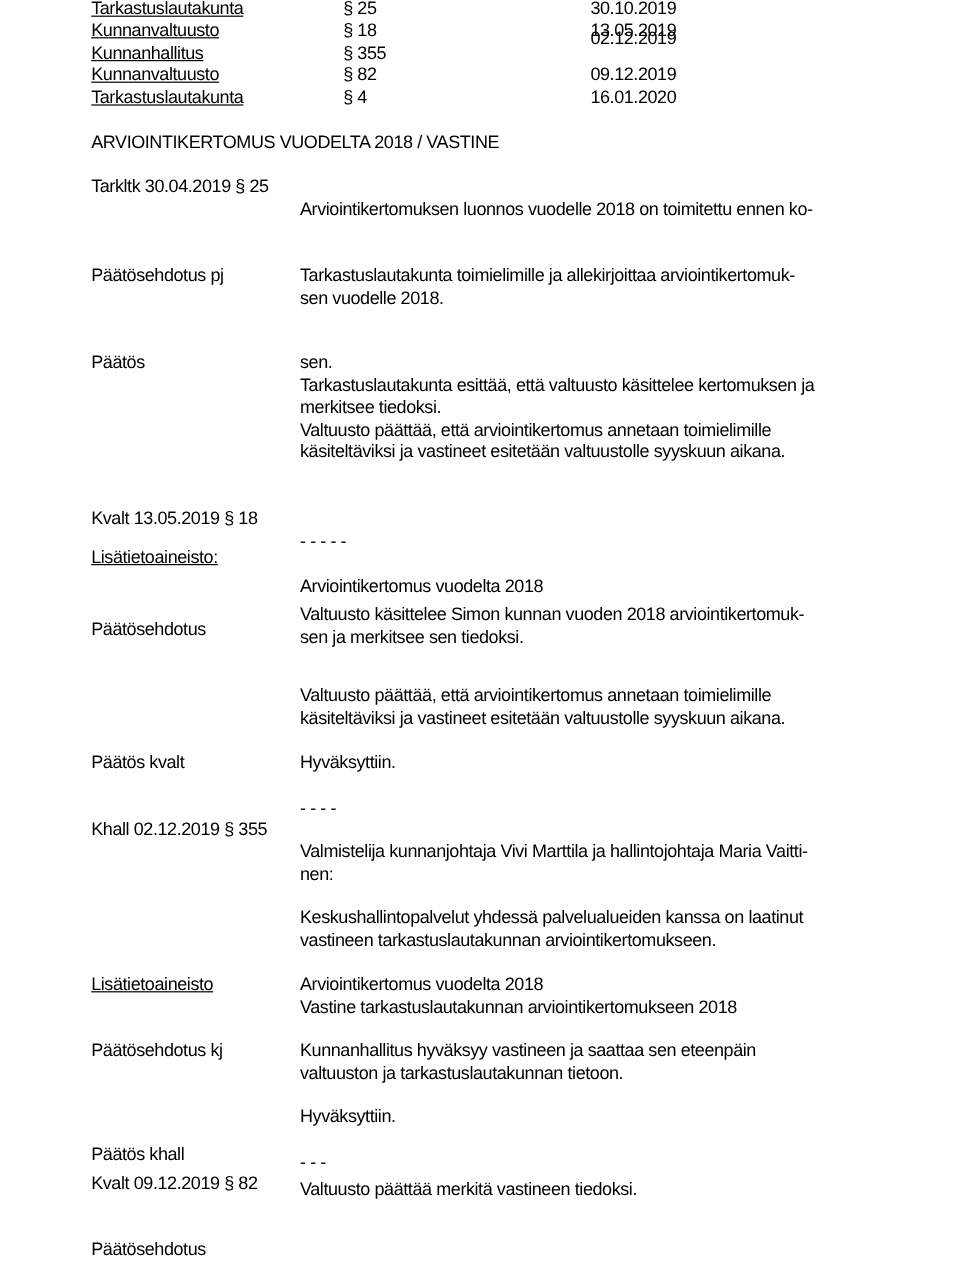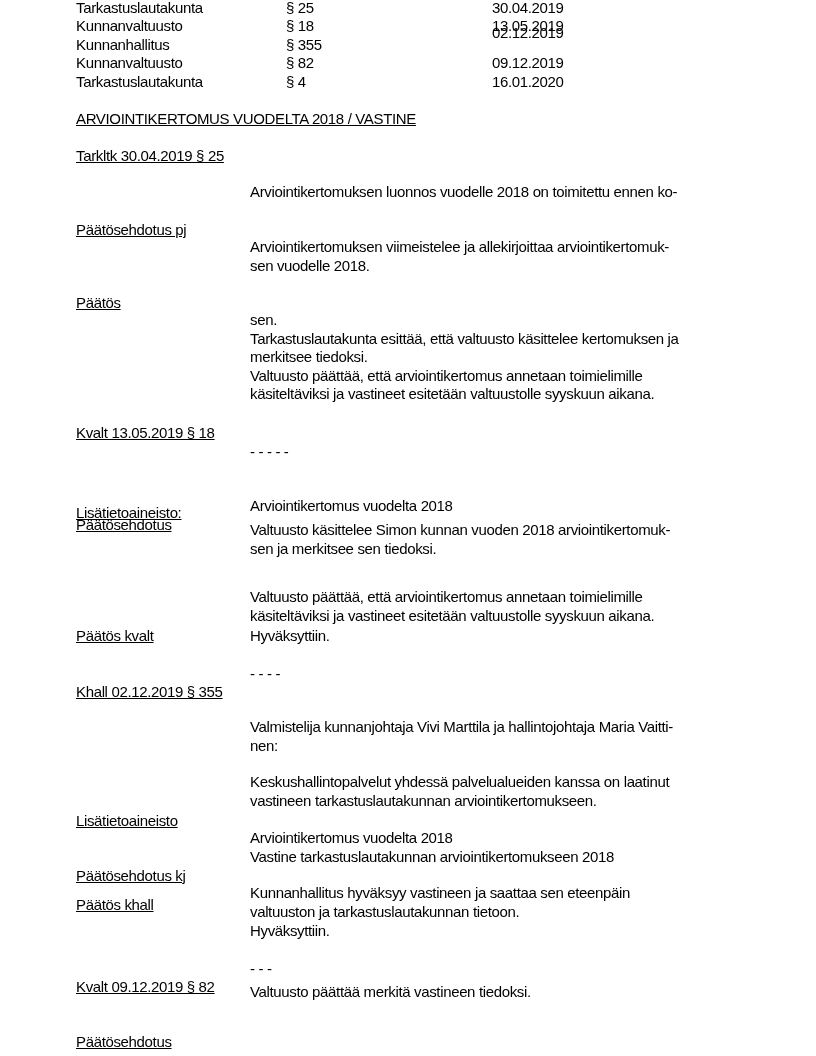--- a/index.html
+++ b/index.html
@@ -3,37 +3,37 @@
 <meta charset="utf-8">
 <style>
   html, body { margin: 0; padding: 0; background: #ffffff; }
   body {
     width: 816px; height: 1056px; overflow: hidden; position: relative;
     font-family: "Liberation Sans", sans-serif;
     font-size: 15px; color: #000;
     letter-spacing: -0.35px;
   }
   .abs { position: absolute; white-space: nowrap; line-height: 18px; }
-  .label { left: 76px; text-decoration: underline; }
+  .label { left: 76px; }
   .content { left: 250px; }
-  .col1 { left: 76px; }
+  .col1 { left: 76px; text-decoration: underline; }
   .col2 { left: 286px; }
   .col3 { left: 492px; }
   .u { text-decoration: underline; }
-  .block { position: absolute; left: 250px; line-height: 18.5px; white-space: nowrap; margin-top: 17px; }
+  .block { position: absolute; left: 250px; line-height: 18.5px; white-space: nowrap; }
   .block div { white-space: nowrap; }
 </style>
 </head>
 <body>
 
 <div>
   <div>
     <span class="abs col1" style="top:-1px">Tarkastuslautakunta</span>
     <span class="abs col2" style="top:-1px">§ 25</span>
-    <span class="abs col3" style="top:-1px">30.04.2019</span>
+    <span class="abs col3" style="top:-1px">30.10.2019</span>
   </div>
   <div>
     <span class="abs col1" style="top:17px">Kunnanvaltuusto</span>
     <span class="abs col2" style="top:17px">§ 18</span>
     <span class="abs col3" style="top:17px">13.05.2019</span>
   </div>
   <div>
     <span class="abs col1" style="top:36px">Kunnanhallitus</span>
     <span class="abs col2" style="top:36px">§ 355</span>
     <span class="abs col3" style="top:24px">02.12.2019</span>
@@ -52,37 +52,37 @@
 
 <div class="abs label" style="top:110px">ARVIOINTIKERTOMUS VUODELTA 2018 / VASTINE</div>
 
 <div class="abs label" style="top:147px">Tarkltk 30.04.2019 § 25</div>
 <div class="block" style="top:166px">
   <div>Arviointikertomuksen luonnos vuodelle 2018 on toimitettu ennen ko-</div>
 </div>
 
 <div class="abs label" style="top:221px">Päätösehdotus pj</div>
 <div class="block" style="top:221px">
-  <div>Arviointikertomuksen viimeistelee ja allekirjoittaa arviointikertomuk-</div>
+  <div>Tarkastuslautakunta toimielimille ja allekirjoittaa arviointikertomuk-</div>
   <div>sen vuodelle 2018.</div>
 </div>
 
 <div class="abs label" style="top:294px">Päätös</div>
 <div class="block" style="top:294px">
   <div>sen.</div>
   <div>Tarkastuslautakunta esittää, että valtuusto käsittelee kertomuksen ja</div>
   <div>merkitsee tiedoksi.</div>
   <div>Valtuusto päättää, että arviointikertomus annetaan toimielimille</div>
   <div>käsiteltäviksi ja vastineet esitetään valtuustolle syyskuun aikana.</div>
 </div>
 
 <div class="abs label" style="top:424px">Kvalt 13.05.2019 § 18</div>
 <div class="abs content" style="top:443px">- - - - -</div>
 
-<div class="abs label u" style="top:504px">Lisätietoaineisto:</div>
+<div class="abs label u" style="top:456px">Lisätietoaineisto:</div>
 <div class="block" style="top:480px">
   <div>Arviointikertomus vuodelta 2018</div>
 </div>
 
 <div class="abs label" style="top:516px">Päätösehdotus</div>
 <div class="block" style="top:504px">
   <div>Valtuusto käsittelee Simon kunnan vuoden 2018 arviointikertomuk-</div>
   <div>sen ja merkitsee sen tiedoksi.</div>
 </div>
 <div class="block" style="top:571px">
@@ -109,20 +109,20 @@
   <div>Arviointikertomus vuodelta 2018</div>
   <div>Vastine tarkastuslautakunnan arviointikertomukseen 2018</div>
 </div>
 
 <div class="abs label" style="top:867px">Päätösehdotus kj</div>
 <div class="block" style="top:867px">
   <div>Kunnanhallitus hyväksyy vastineen ja saattaa sen eteenpäin</div>
   <div>valtuuston ja tarkastuslautakunnan tietoon.</div>
 </div>
 
-<div class="abs label" style="top:896px">Päätös khall</div>
+<div class="abs label" style="top:954px">Päätös khall</div>
 <div class="abs content" style="top:922px">Hyväksyttiin.</div>
 
 <div class="abs content" style="top:960px">- - -</div>
 <div class="abs label" style="top:978px">Kvalt 09.12.2019 § 82</div>
 
 <div class="abs label" style="top:1033px">Päätösehdotus</div>
 <div class="abs content" style="top:983px">Valtuusto päättää merkitä vastineen tiedoksi.</div>
 
 </body></html>

